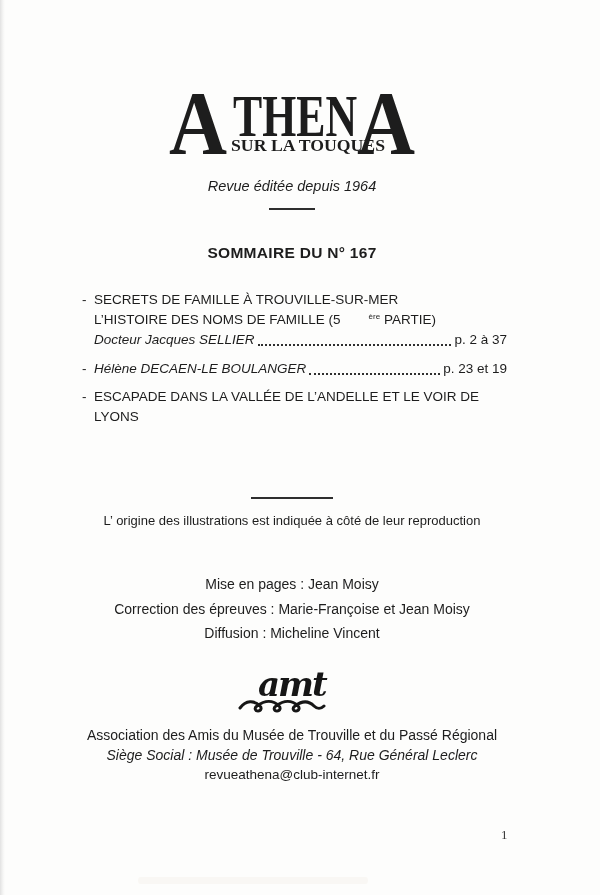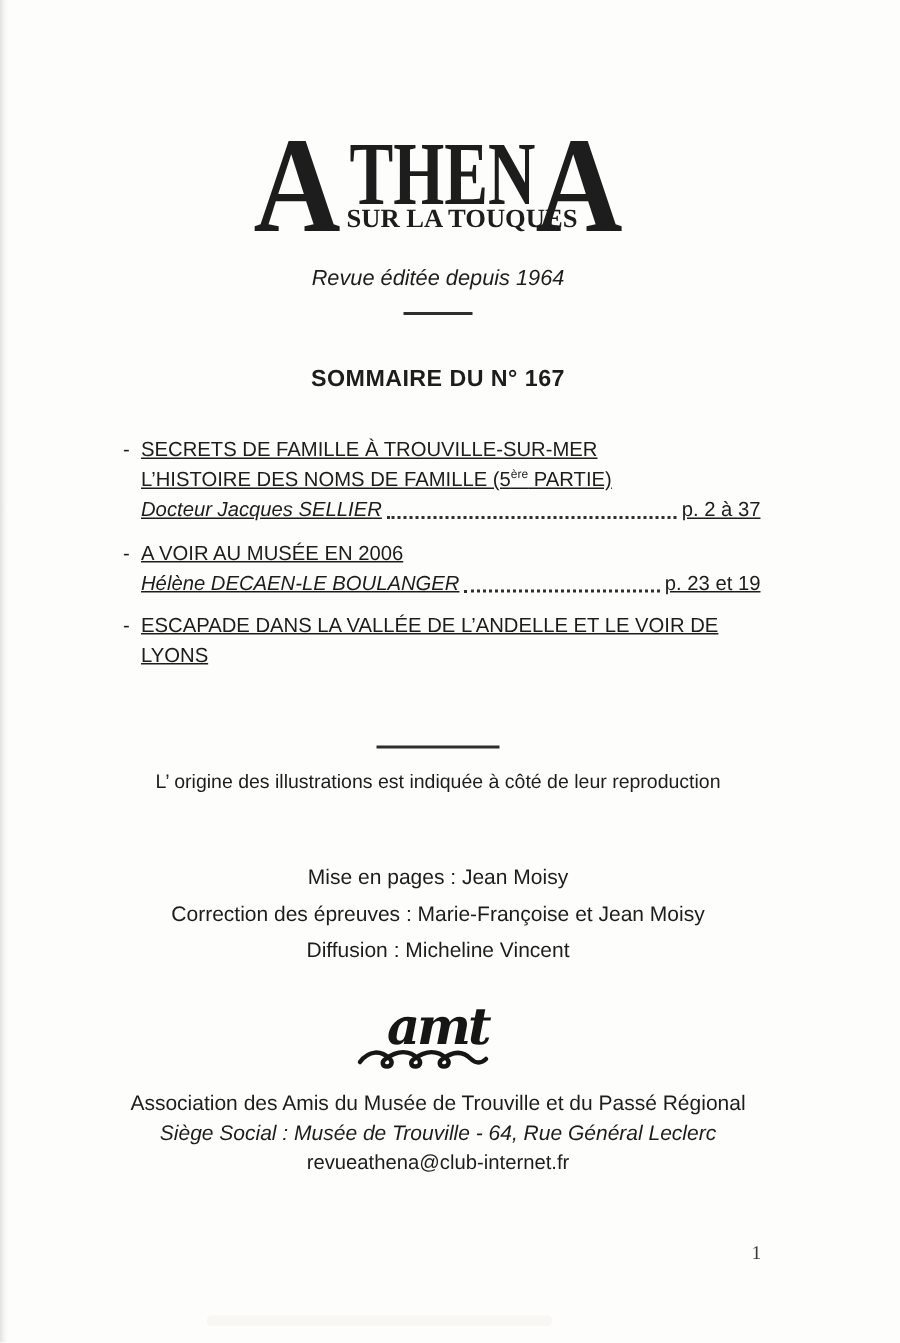--- a/index.html
+++ b/index.html
@@ -28,26 +28,26 @@
   .masthead text{fill:#1d1d1d;font-family:"Liberation Serif",serif;font-weight:bold;}
   .tagline{top:178px;font-style:italic;font-size:14.5px;}
   .rule{position:absolute;left:50%;transform:translateX(-50%);border-top:2px solid #2e2e2e;height:0;}
   .rule-tagline{top:208px;width:46px;}
 
   
   .heading{top:244px;font-weight:bold;font-size:15.5px;letter-spacing:.3px;}
   .toc{position:absolute;top:290px;left:90px;right:85px;font-size:13.5px;line-height:20px;}
   .toc-item{display:flex;margin-bottom:8.5px;}
   .toc-bullet{width:12px;flex:none;}
-  .toc-body{flex:1;min-width:0;text-decoration:underline;}
+  .toc-body{flex:1;min-width:0;}
   .toc-author-row{display:flex;align-items:flex-end;text-align:center;}
   .author{font-style:italic;white-space:nowrap;}
   .leader{flex:1;min-width:20px;border-bottom:2px dotted #2f2f2f;margin:0 3px 4px 3px;}
   .pages{white-space:nowrap;}
-  sup.ord{font-size:8px;line-height:0;}
+  sup.ord{font-size:8px;line-height:0;margin-left:28px;}
 
   
   .rule-note-top{top:497px;width:82px;}
   .note{top:513px;font-size:13px;}
   .rule-note-bottom{top:544px;}
 
   
   .credits{top:572px;font-size:14px;line-height:24.7px;}
 
   
@@ -95,21 +95,20 @@
           <span class="author">Docteur Jacques SELLIER</span>
           <span class="leader"></span>
           <span class="pages">p. 2 à 37</span>
         </div>
       </div>
     </div>
 
     <div class="toc-item">
       <span class="toc-bullet">-</span>
       <div class="toc-body">
-        <div>A VOIR AU MUSÉE EN 2006</div>
         <div class="toc-author-row">
           <span class="author">Hélène DECAEN-LE BOULANGER</span>
           <span class="leader"></span>
           <span class="pages">p. 23 et 19</span>
         </div>
       </div>
     </div>
 
     <div class="toc-item">
       <span class="toc-bullet">-</span>

